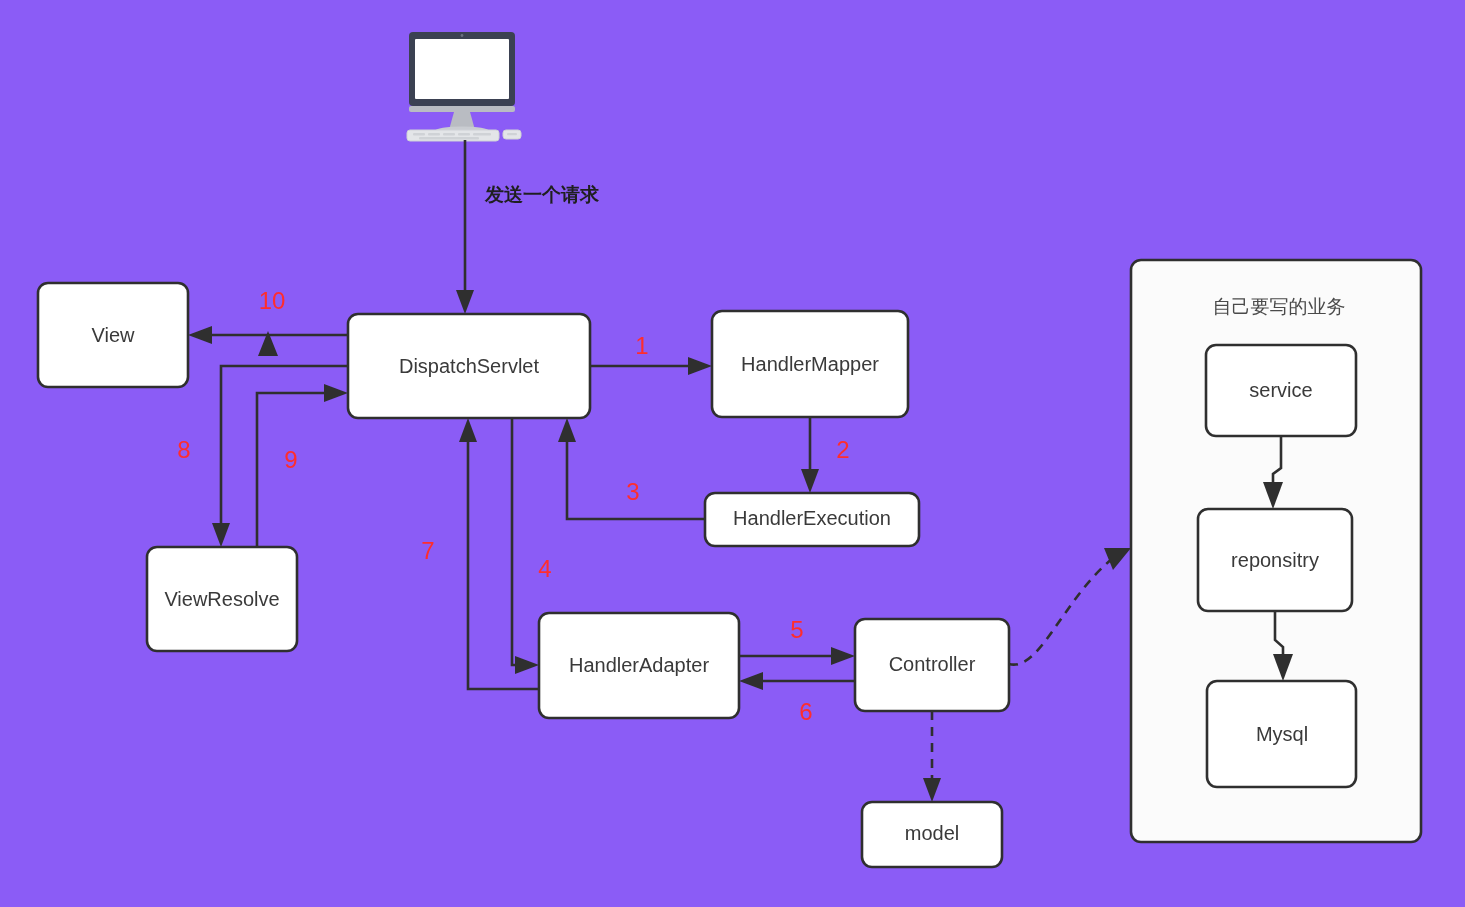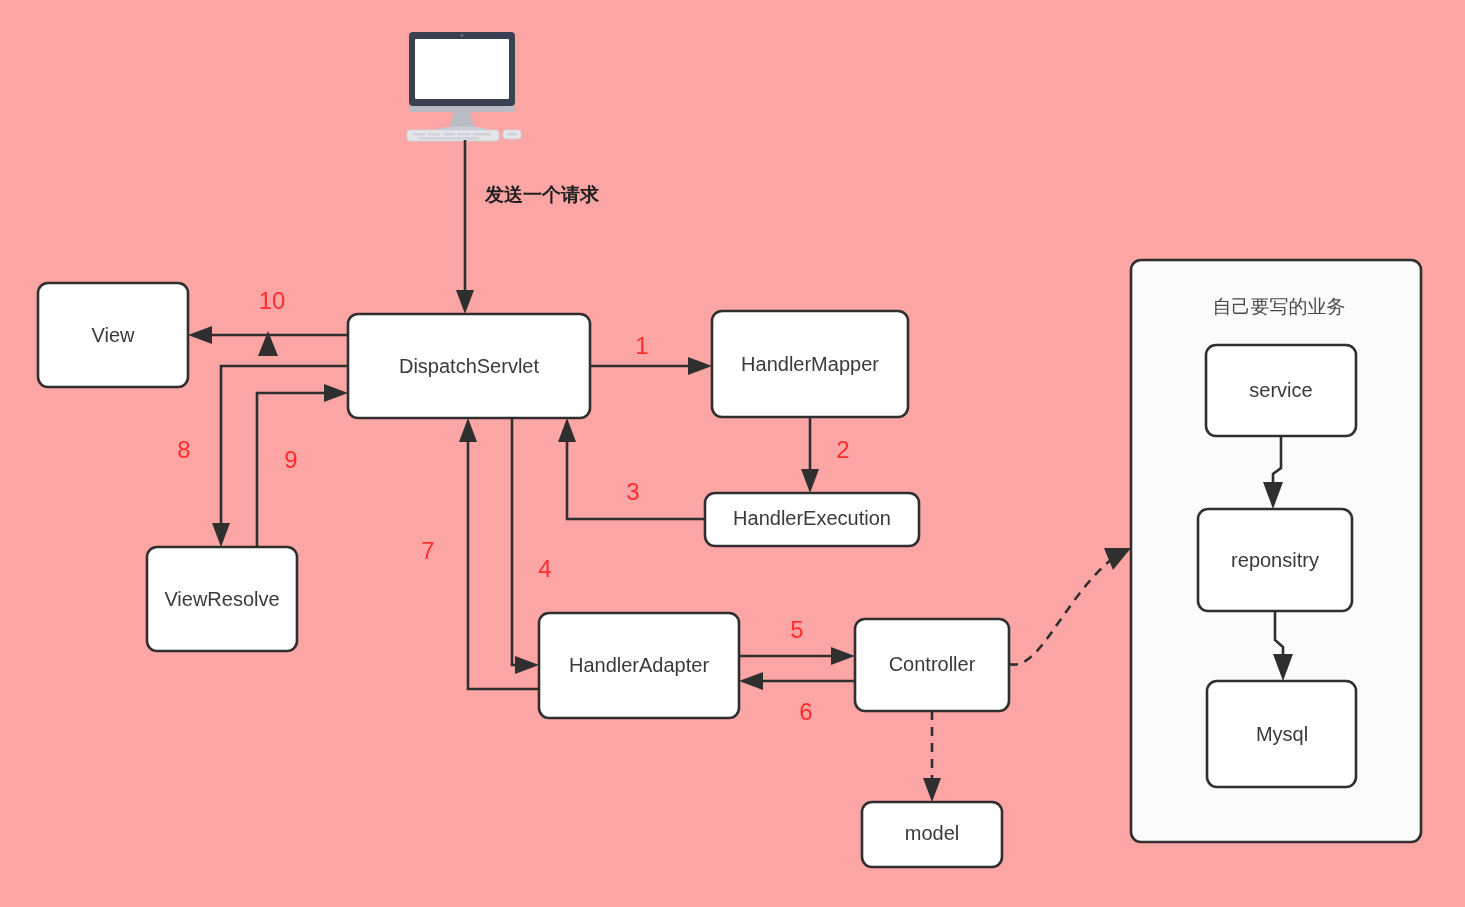--- a/index.html
+++ b/index.html
@@ -1,20 +1,20 @@
 <!DOCTYPE html>
 <html><head>
 <meta charset="utf-8">
 <style>
   html,body{margin:0;padding:0;background:#f7f7f7;}
   body{
     font-family:"Liberation Sans","DejaVu Sans",sans-serif;
     width:1465px;height:907px;overflow:hidden;
   }
-  #canvas{position:relative;width:1465px;height:907px;background:#fca5a5;}
+  #canvas{position:relative;width:1465px;height:907px;background:#8b5cf6;}
   svg#diagram{position:absolute;left:0;top:0;width:1465px;height:907px;}
   .node-rect{fill:#ffffff;stroke:#2f2f2f;stroke-width:2.6;}
   .panel-rect{fill:#fbfbfb;stroke:#2f2f2f;stroke-width:2.6;}
   .edge{fill:none;stroke:#2f2f2f;stroke-width:2.6;}
   .edge-dashed{fill:none;stroke:#2f2f2f;stroke-width:2.6;stroke-dasharray:9 7;}
   .node-label{
     font-family:"Liberation Sans","DejaVu Sans",sans-serif;
     font-size:20px;fill:#3a3a3a;text-anchor:middle;
     dominant-baseline:middle;
   }

